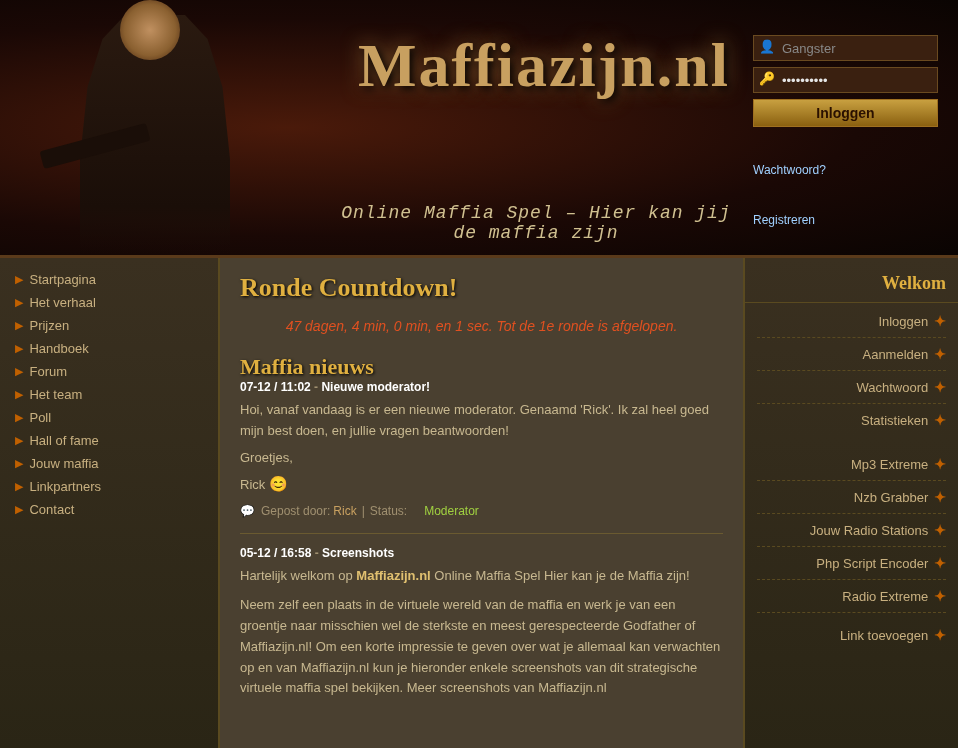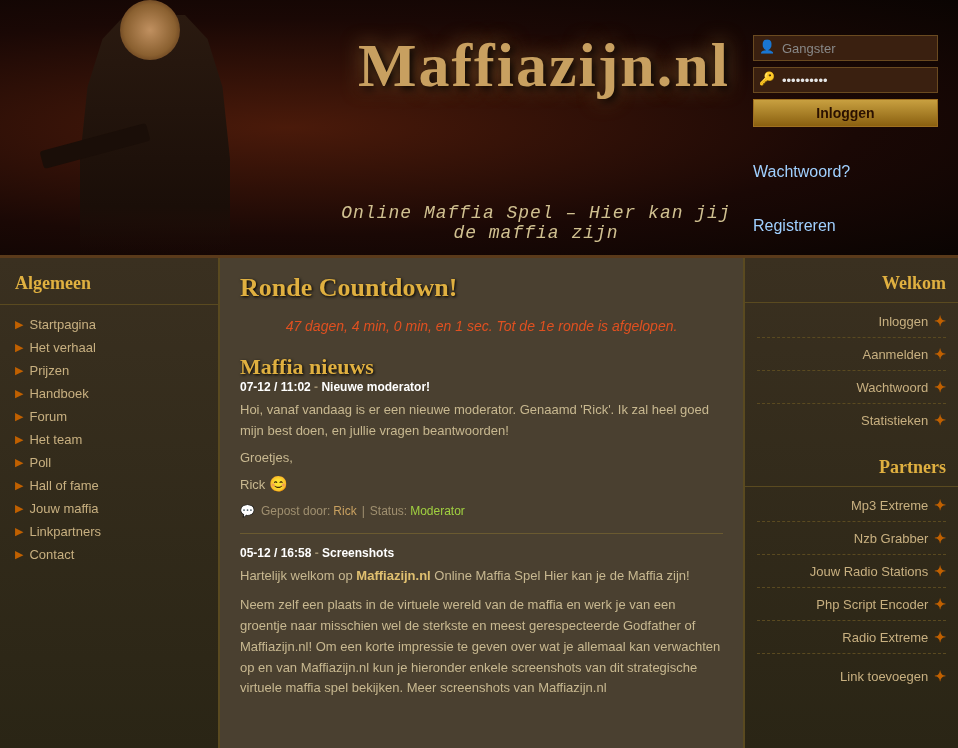--- a/index.html
+++ b/index.html
@@ -95,21 +95,21 @@
       cursor: pointer;
       text-align: center;
     }
     #login-links {
       margin-top: 8px;
     }
     #login-links a {
       display: block;
       color: #a0d0ff;
       text-decoration: none;
-      font-size: 16px;
+      font-size: 12px;
       margin-bottom: 2px;
       margin-top: 36px;
     }
 
     
     #main-container {
       width: 958px;
       display: flex;
       background: #3a3020;
       min-height: 490px;
@@ -285,21 +285,20 @@
     <div id="login-links">
       <a href="#">Wachtwoord?</a>
       <a href="#">Registreren</a>
     </div>
   </div>
 </div>
 
 <div id="main-container">
 
   <div id="sidebar">
-    <h3>Algemeen</h3>
     <a class="sidebar-item" href="#">
       <span class="sidebar-arrow">▶</span>
       <span>Startpagina</span>
     </a>
     <a class="sidebar-item" href="#">
       <span class="sidebar-arrow">▶</span>
       <span>Het verhaal</span>
     </a>
     <a class="sidebar-item" href="#">
       <span class="sidebar-arrow">▶</span>
@@ -353,21 +352,21 @@
         <p>Hoi, vanaf vandaag is er een nieuwe moderator. Genaamd 'Rick'. Ik zal heel goed mijn best doen, en jullie vragen beantwoorden!</p>
         <p style="margin-top:6px;">Groetjes,</p>
         <p style="margin-top:4px;">Rick <span class="smiley">😊</span></p>
       </div>
       <div class="news-footer">
         <span class="chat-icon">💬</span>
         <span>Gepost door: </span>
         <span class="poster" style="margin-left:3px;">Rick</span>
         <span style="margin:0 5px;">|</span>
         <span>Status: </span>
-        <span class="role" style="margin-left:3px;">Moderator</span>
+        <span class="role" style="margin-left:17px;">Moderator</span>
       </div>
     </div>
 
     <hr class="news-separator">
 
     <div class="news-item">
       <div class="news-date">
         <span>05-12 / 16:58</span> - <span>Screenshots</span>
       </div>
       <div class="news-body">
@@ -396,21 +395,20 @@
         <span class="right-dot">✦</span>
       </div>
       <hr class="right-divider">
       <div class="right-item">
         <span class="label">Statistieken</span>
         <span class="right-dot">✦</span>
       </div>
     </div>
 
     <div class="right-section" style="margin-top:20px;">
-      <h3>Partners</h3>
       <div class="right-item">
         <span class="label">Mp3 Extreme</span>
         <span class="right-dot">✦</span>
       </div>
       <hr class="right-divider">
       <div class="right-item">
         <span class="label">Nzb Grabber</span>
         <span class="right-dot">✦</span>
       </div>
       <hr class="right-divider">

